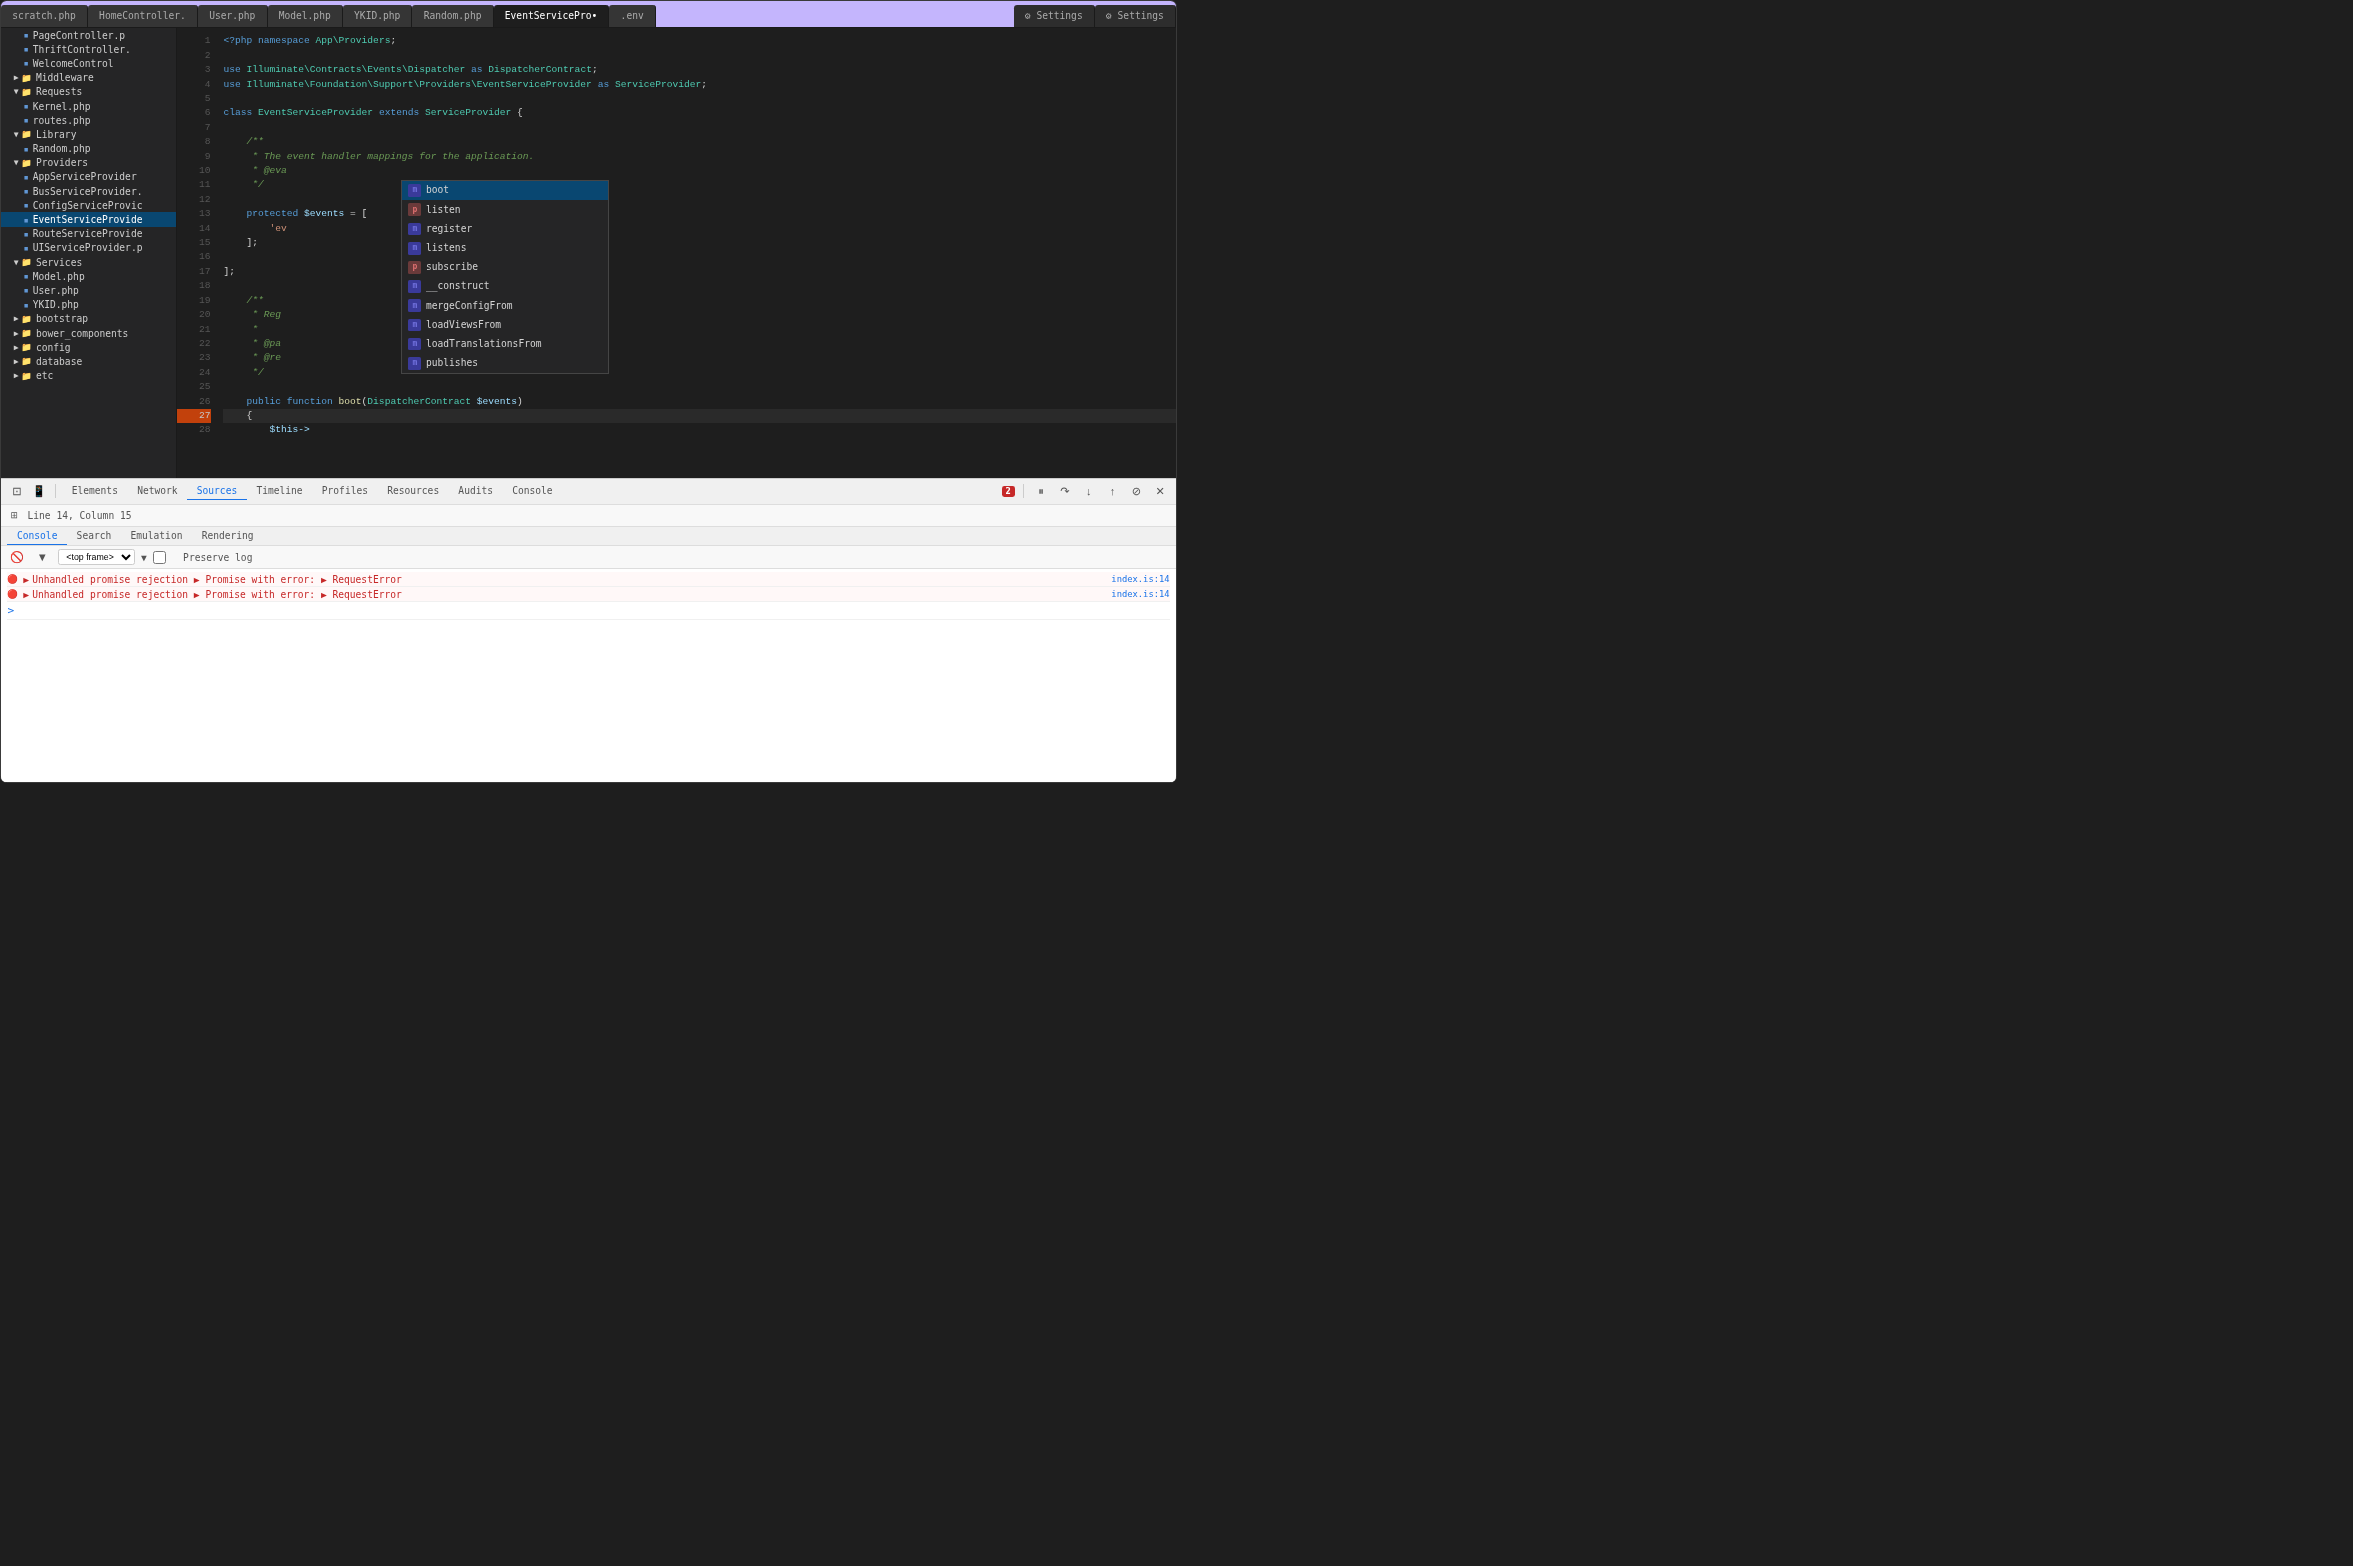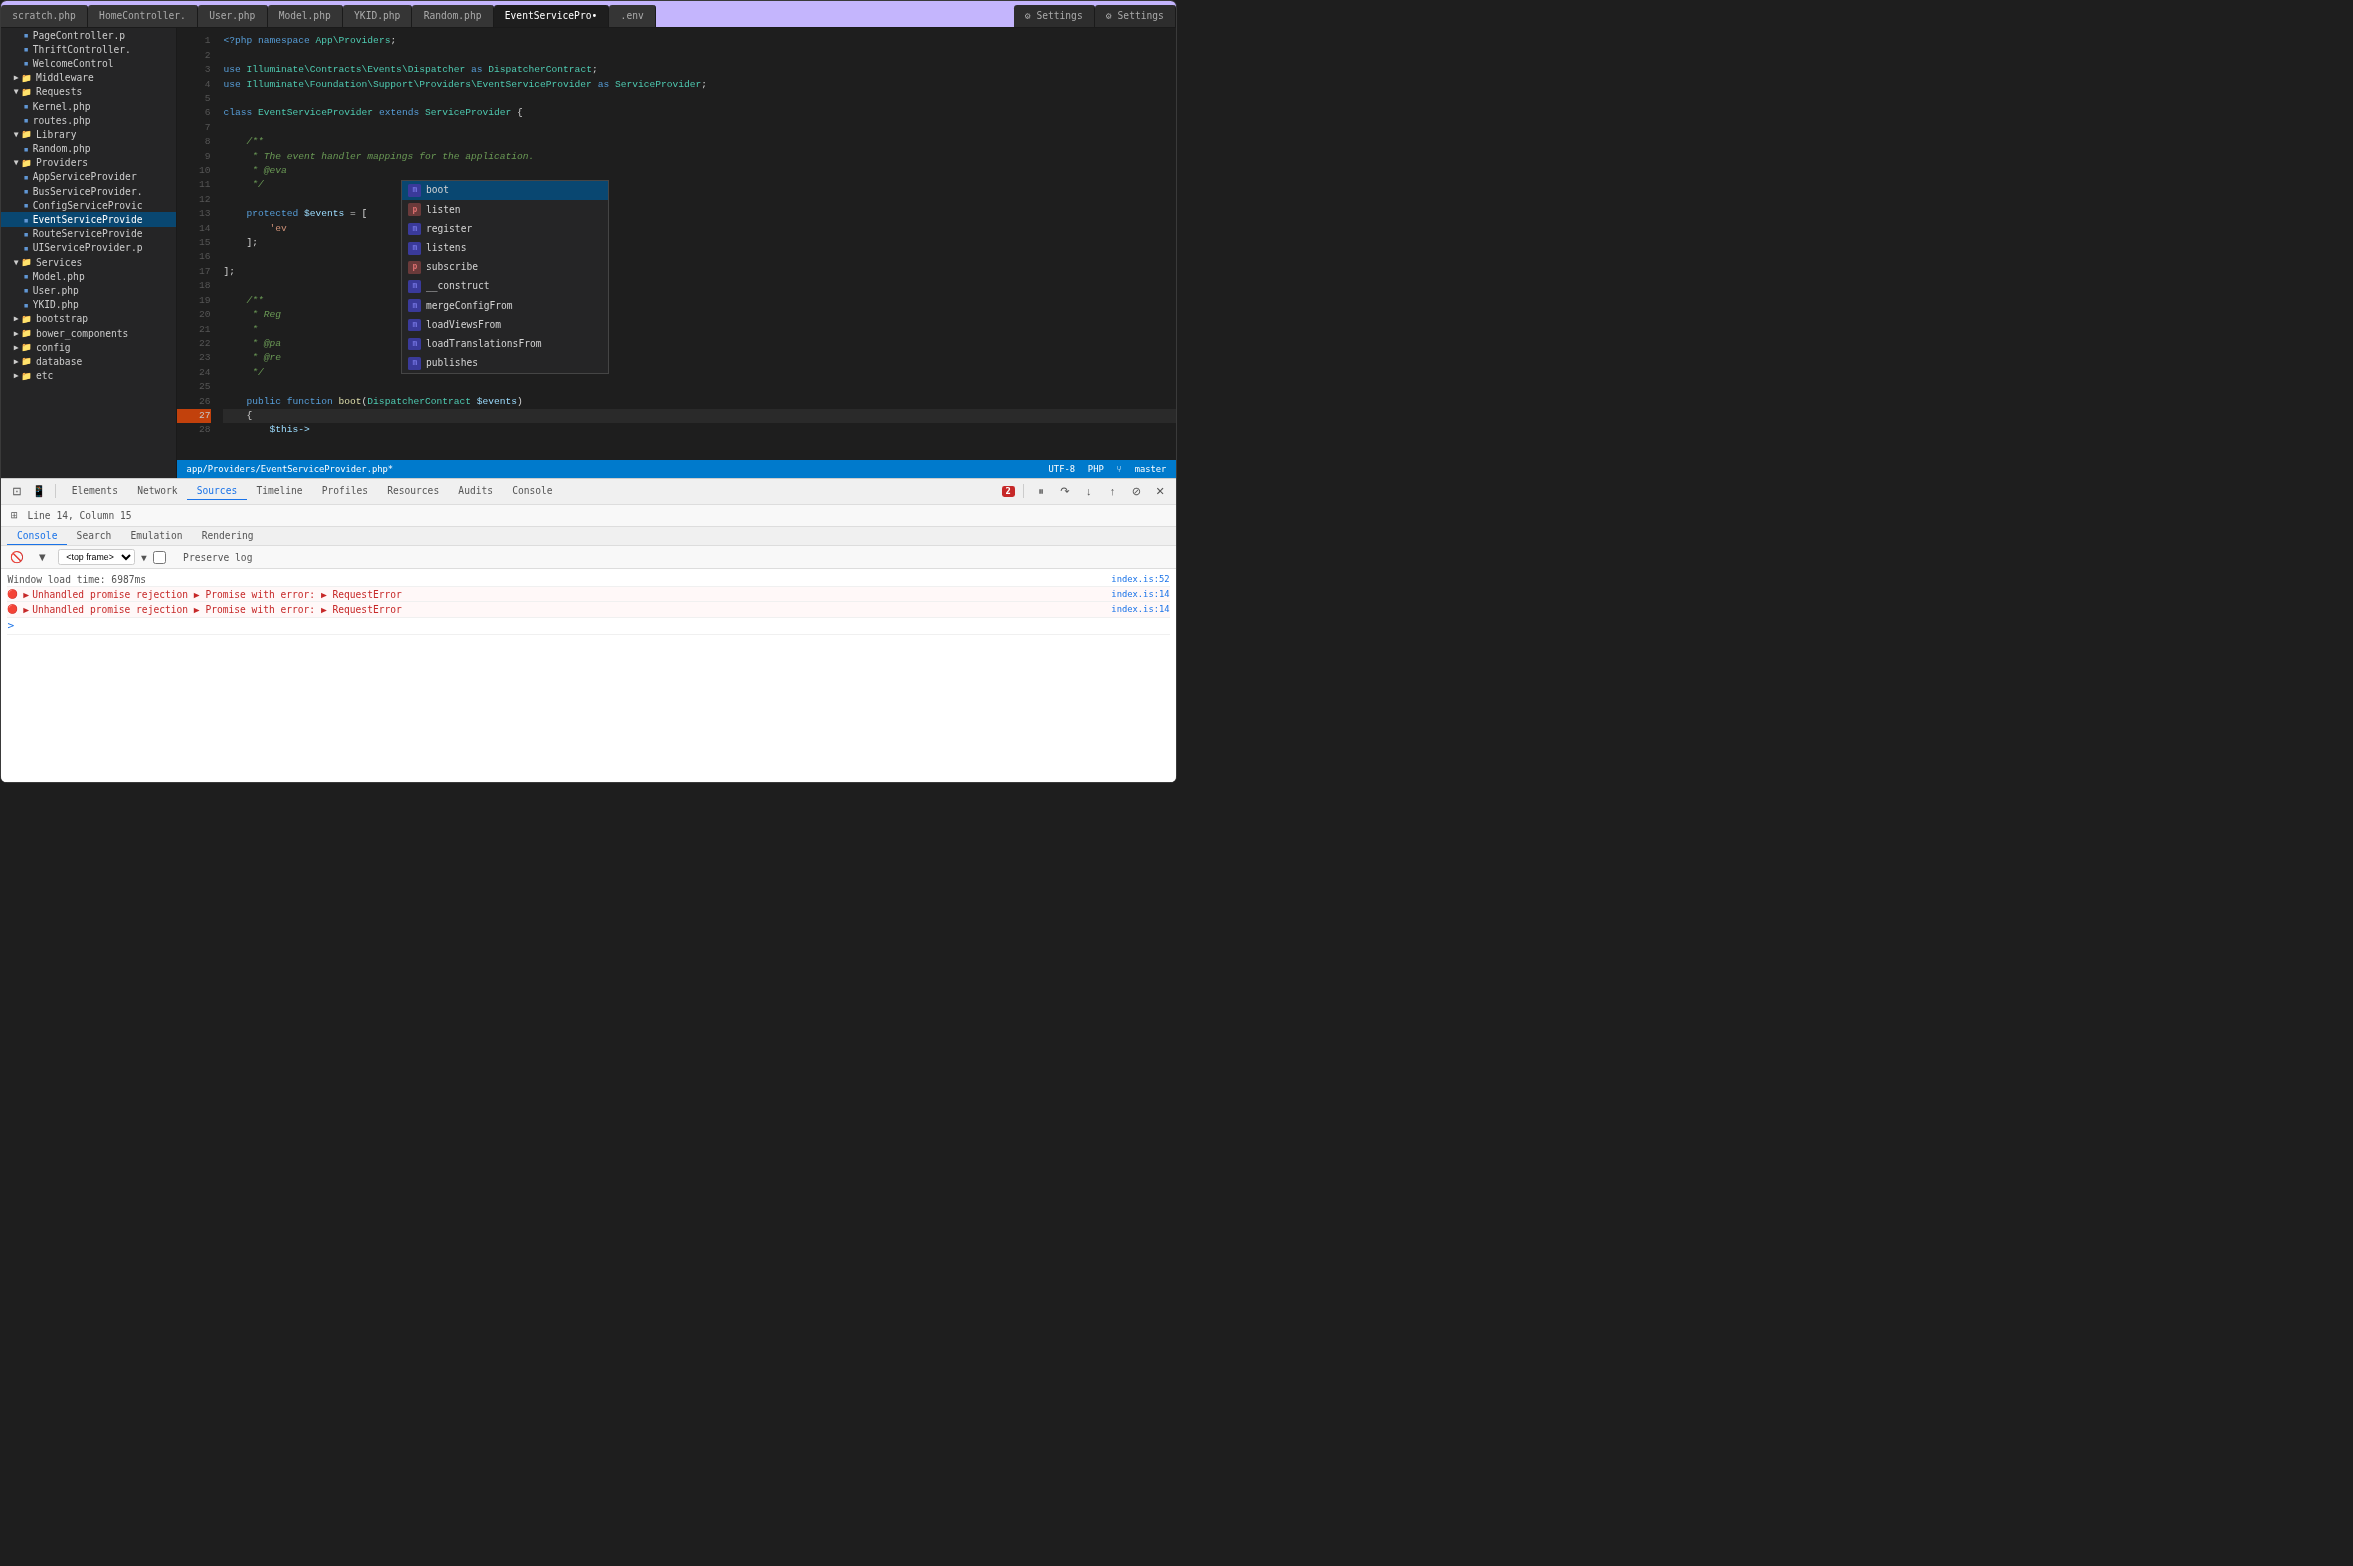--- a/index.html
+++ b/index.html
@@ -669,29 +669,20 @@
             <div class="ac-icon m">m</div>
             <span>loadTranslationsFrom</span>
           </div>
           <div class="autocomplete-item">
             <div class="ac-icon m">m</div>
             <span>publishes</span>
           </div>
         </div>
       </div>
 
-      <div class="status-bar">
-        <span>app/Providers/EventServiceProvider.php*</span>
-        <div class="status-right">
-          <span>UTF-8</span>
-          <span>PHP</span>
-          <span>⑂</span>
-          <span>master</span>
-        </div>
-      </div>
     </div>
   </div>
 
   <div class="devtools">
 
     <div class="devtools-toolbar">
       <button class="devtools-icon-btn" title="Inspect Element">⊡</button>
       <button class="devtools-icon-btn" title="Toggle device emulation">📱</button>
       <div class="toolbar-separator"></div>
       <div class="devtools-tabs" style="height:100%; border:none; background:transparent; padding:0; display:flex; align-items:center; flex:1;">
@@ -735,24 +726,20 @@
         <option>&lt;top frame&gt;</option>
       </select>
       <span>▼</span>
       <div class="checkbox-label">
         <input type="checkbox" style="">
         <label>Preserve log</label>
       </div>
     </div>
 
     <div class="devtools-content">
-      <div class="console-line console-info">
-        <span>Window load time: 6987ms</span>
-        <span class="location">index.is:52</span>
-      </div>
       <div class="console-line console-error">
         <span class="icon error-triangle">🔴</span>
         <span class="error-arrow">▶</span>
         <span>Unhandled promise rejection ▶ Promise  with error: ▶ RequestError</span>
         <span class="location">index.is:14</span>
       </div>
       <div class="console-line console-error">
         <span class="icon error-triangle">🔴</span>
         <span class="error-arrow">▶</span>
         <span>Unhandled promise rejection ▶ Promise  with error: ▶ RequestError</span>

